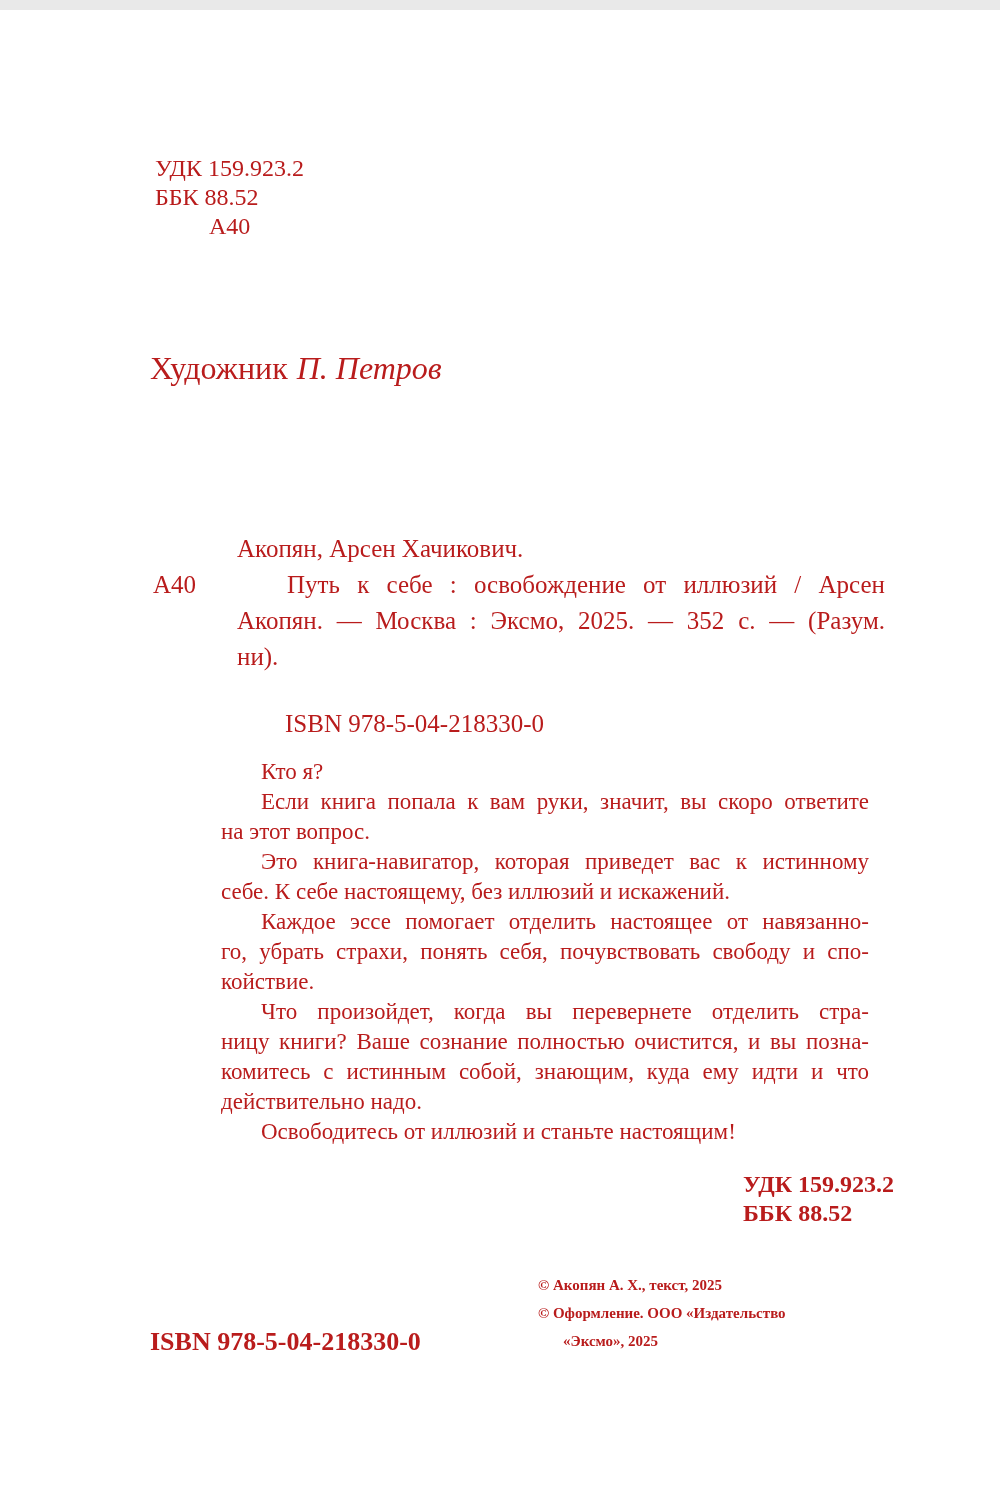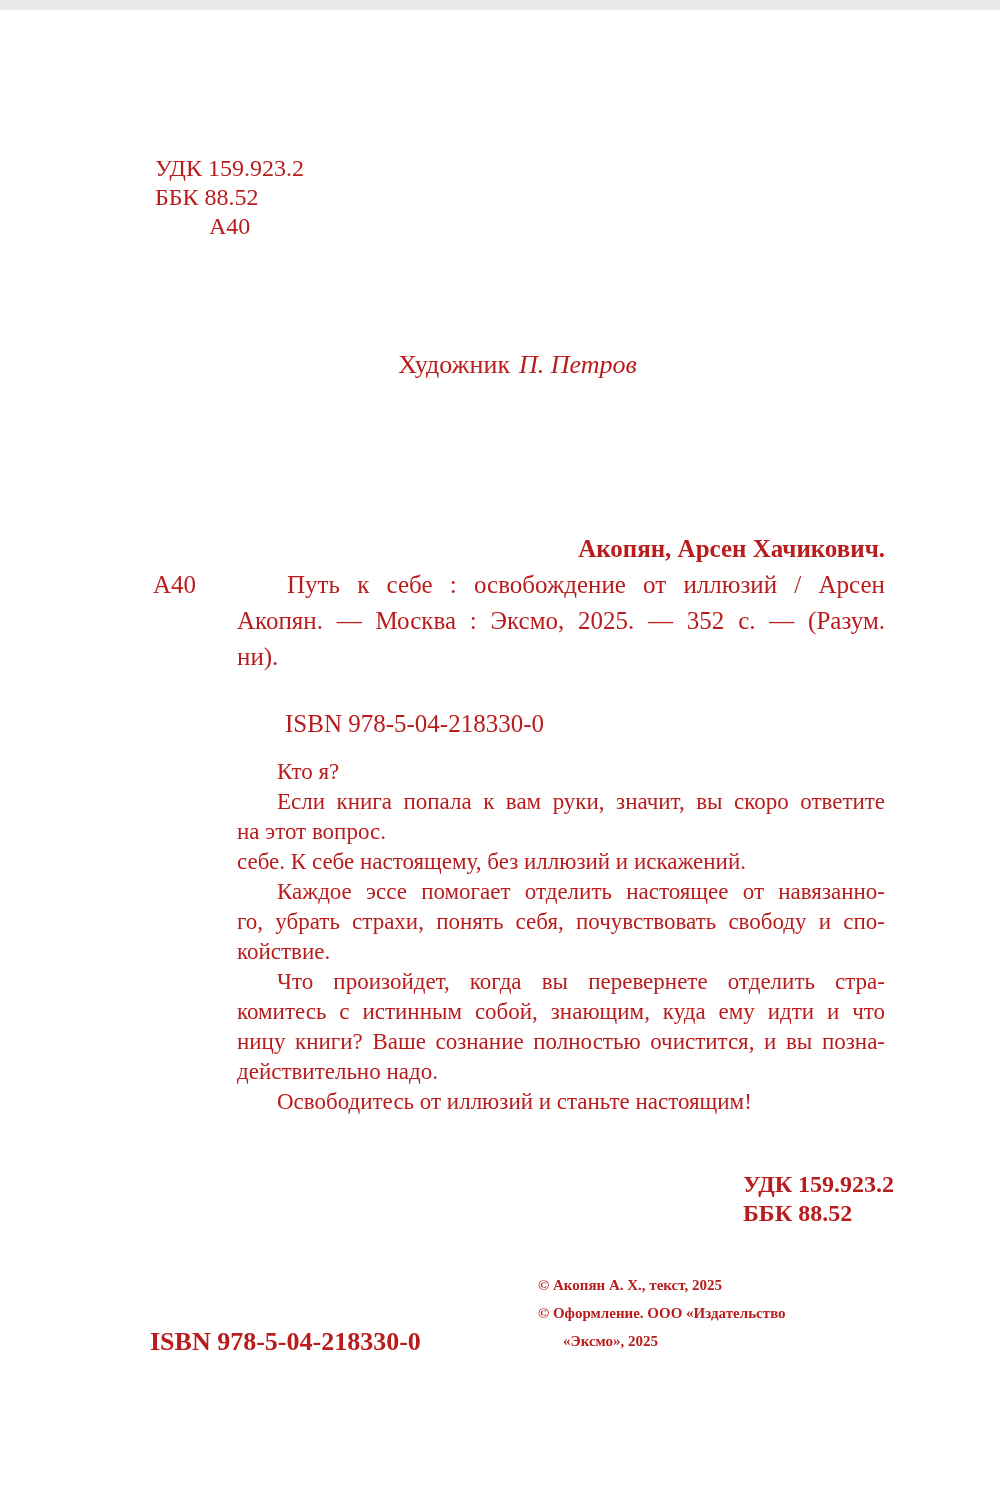--- a/index.html
+++ b/index.html
@@ -23,52 +23,51 @@
     line-height: 29px;
   }
   .top-codes .code-line.shifted { padding-left: 54px; }
 
   
   .artist-line {
     position: absolute;
     left: 150px;
     top: 340px;
     width: 735px;
-    text-align: center;
-    font-size: 26px;
+    font-size: 32px;
   }
   .artist-line .artist-name { font-style: italic; margin-left: 9px; }
 
   
   .catalog {
     position: absolute;
     left: 237px;
     top: 521px;
     width: 648px;
     font-size: 25px;
     line-height: 36px;
   }
-  .catalog .author-header { font-weight: bold; text-align: right; }
+  .catalog .author-header { font-weight: normal; }
   .catalog .margin-code {
     position: absolute;
     left: -84px;
     top: 36px;
     font-size: 25px;
   }
   .isbn-entry {
     position: absolute;
     left: 285px;
     top: 700px;
     font-size: 25px;
   }
 
   
   .annotation {
     position: absolute;
-    left: 237px;
+    left: 221px;
     top: 747px;
     width: 648px;
     font-size: 23px;
     line-height: 30px;
   }
 
   
   .jl { text-align: justify; text-align-last: justify; }
   .ind { text-indent: 40px; }
   .ind2 { text-indent: 50px; }
@@ -126,27 +125,28 @@
     <div class="jl">Акопян. — Москва : Эксмо, 2025. — 352 с. — (Разум.</div>
     <div>ни).</div>
   </div>
 
   <div class="isbn-entry">ISBN 978-5-04-218330-0</div>
 
   <div class="annotation">
     <div class="ind">Кто я?</div>
     <div class="jl ind">Если книга попала к вам руки, значит, вы скоро ответите</div>
     <div>на этот вопрос.</div>
+    <div class="jl ind">Это книга-навигатор, которая приведет вас к истинному</div>
     <div>себе. К себе настоящему, без иллюзий и искажений.</div>
     <div class="jl ind">Каждое эссе помогает отделить настоящее от навязанно-</div>
     <div class="jl">го, убрать страхи, понять себя, почувствовать свободу и спо-</div>
     <div>койствие.</div>
     <div class="jl ind">Что произойдет, когда вы перевернете отделить стра-</div>
+    <div class="jl">ницу книги? Ваше сознание полностью очистится, и вы позна-</div>
     <div class="jl">комитесь с истинным собой, знающим, куда ему идти и что</div>
-    <div class="jl">ницу книги? Ваше сознание полностью очистится, и вы позна-</div>
     <div>действительно надо.</div>
     <div class="ind">Освободитесь от иллюзий и станьте настоящим!</div>
   </div>
 
   <div class="bottom-codes">
     <div>УДК 159.923.2</div>
     <div>ББК 88.52</div>
   </div>
 
   <div class="copyright">

